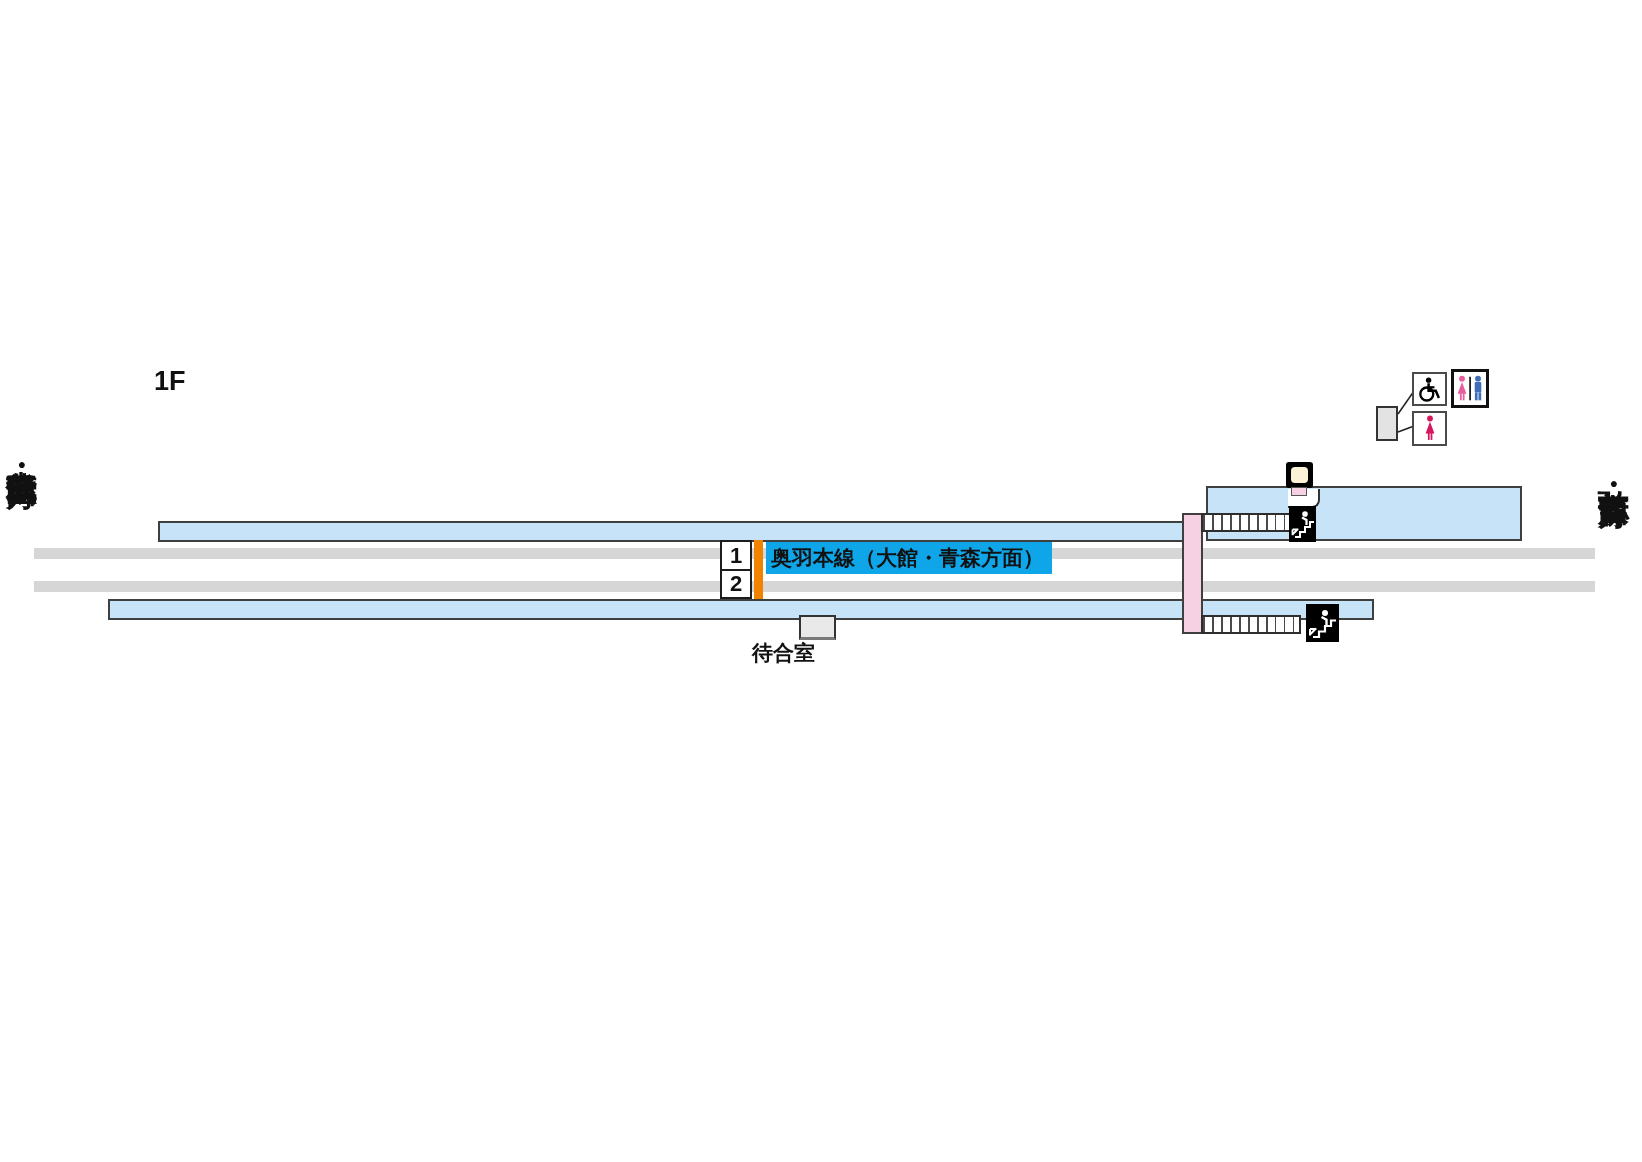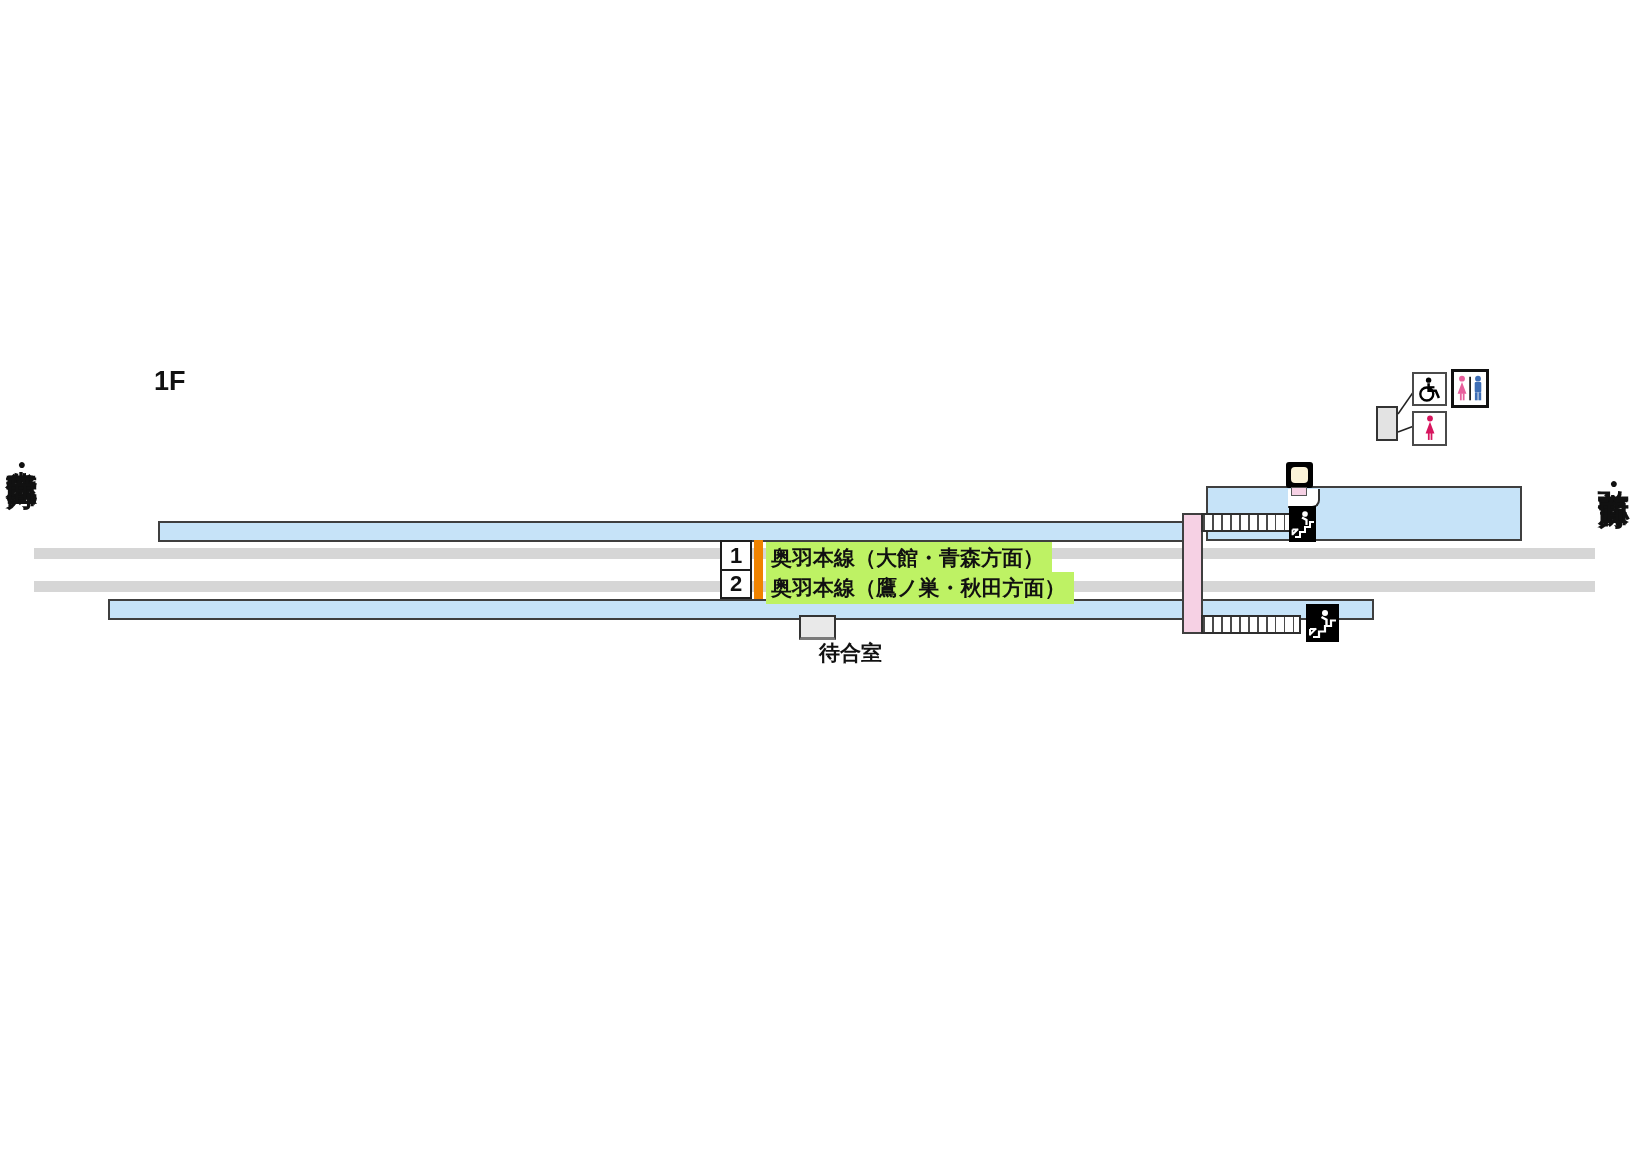--- a/index.html
+++ b/index.html
@@ -44,28 +44,28 @@
   .elevator-inner{width:17px;height:16px;background:#fbf3d8;border-radius:4px;}
   .elevator-pink{left:1291px;top:487px;width:16px;height:9px;background:#f6d1e4;border:1px solid #555;box-sizing:border-box;z-index:9;}
 
   .pf-row-box{width:32px;background:#fff;border:2px solid #1d1d1d;box-sizing:border-box;
     display:flex;align-items:center;justify-content:center;font-size:22px;font-weight:bold;color:#111;z-index:10;}
   .pf-box-1{left:720px;top:540px;height:31px;}
   .pf-box-2{left:720px;top:569px;height:30px;}
   .pf-stripe{width:9px;background:#f08300;z-index:10;}
   .pf-stripe-1{left:754px;top:540px;height:31px;}
   .pf-stripe-2{left:754px;top:569px;height:30px;}
-  .line-label{left:766px;font-size:21px;font-weight:bold;color:#111;background:#bef264;
+  .line-label{left:766px;font-size:21px;font-weight:bold;color:#111;background:#0ea5e9;
     padding:2px 8px 2px 5px;white-space:nowrap;z-index:10;}
   .line-label-1{top:542px;}
   .line-label-2{top:572px;}
 
   .waiting-room-box{left:799px;top:615px;width:37px;height:25px;background:#e9e9e9;
     border:2px solid #333;border-bottom:3px solid #7a7a7a;box-sizing:border-box;}
-  .waiting-room-label{left:752px;top:639px;width:130px;text-align:right;
+  .waiting-room-label{left:752px;top:639px;width:130px;text-align:left;
     font-size:21px;font-weight:bold;color:#111;}
 
   .svc-box{left:1376px;top:406px;width:22px;height:35px;background:#e3e3e3;border:2px solid #333;box-sizing:border-box;}
 
   .legend-icon{background:#fff;box-sizing:border-box;display:flex;align-items:center;justify-content:center;z-index:10;}
   .icon-wheelchair-box{left:1412px;top:372px;width:35px;height:34px;border:2px solid #4a4a4a;}
   .icon-restroom-box{left:1451px;top:369px;width:38px;height:39px;border:3px solid #111;}
   .icon-women-box{left:1412px;top:411px;width:35px;height:35px;border:2px solid #4a4a4a;}
   .legend-icon svg{display:block;}
 
@@ -122,21 +122,20 @@
   <div class="abs pf-row-box pf-box-1">
     <span>1</span>
   </div>
   <div class="abs pf-stripe pf-stripe-1"></div>
   <div class="abs line-label line-label-1">奥羽本線（大館・青森方面）</div>
 
   <div class="abs pf-row-box pf-box-2">
     <span>2</span>
   </div>
   <div class="abs pf-stripe pf-stripe-2"></div>
-  <div class="abs line-label line-label-2">奥羽本線（鷹ノ巣・秋田方面）</div>
 
   <div class="abs waiting-room-box"></div>
   <div class="abs waiting-room-label">待合室</div>
 
   <div class="abs svc-box"></div>
   <svg class="abs leader-svg" width="1642" height="1162" viewBox="0 0 1642 1162">
     <line x1="1398" y1="414" x2="1414" y2="391" stroke="#222" stroke-width="1.5"></line>
     <line x1="1398" y1="432" x2="1414" y2="426" stroke="#222" stroke-width="1.5"></line>
   </svg>
 

